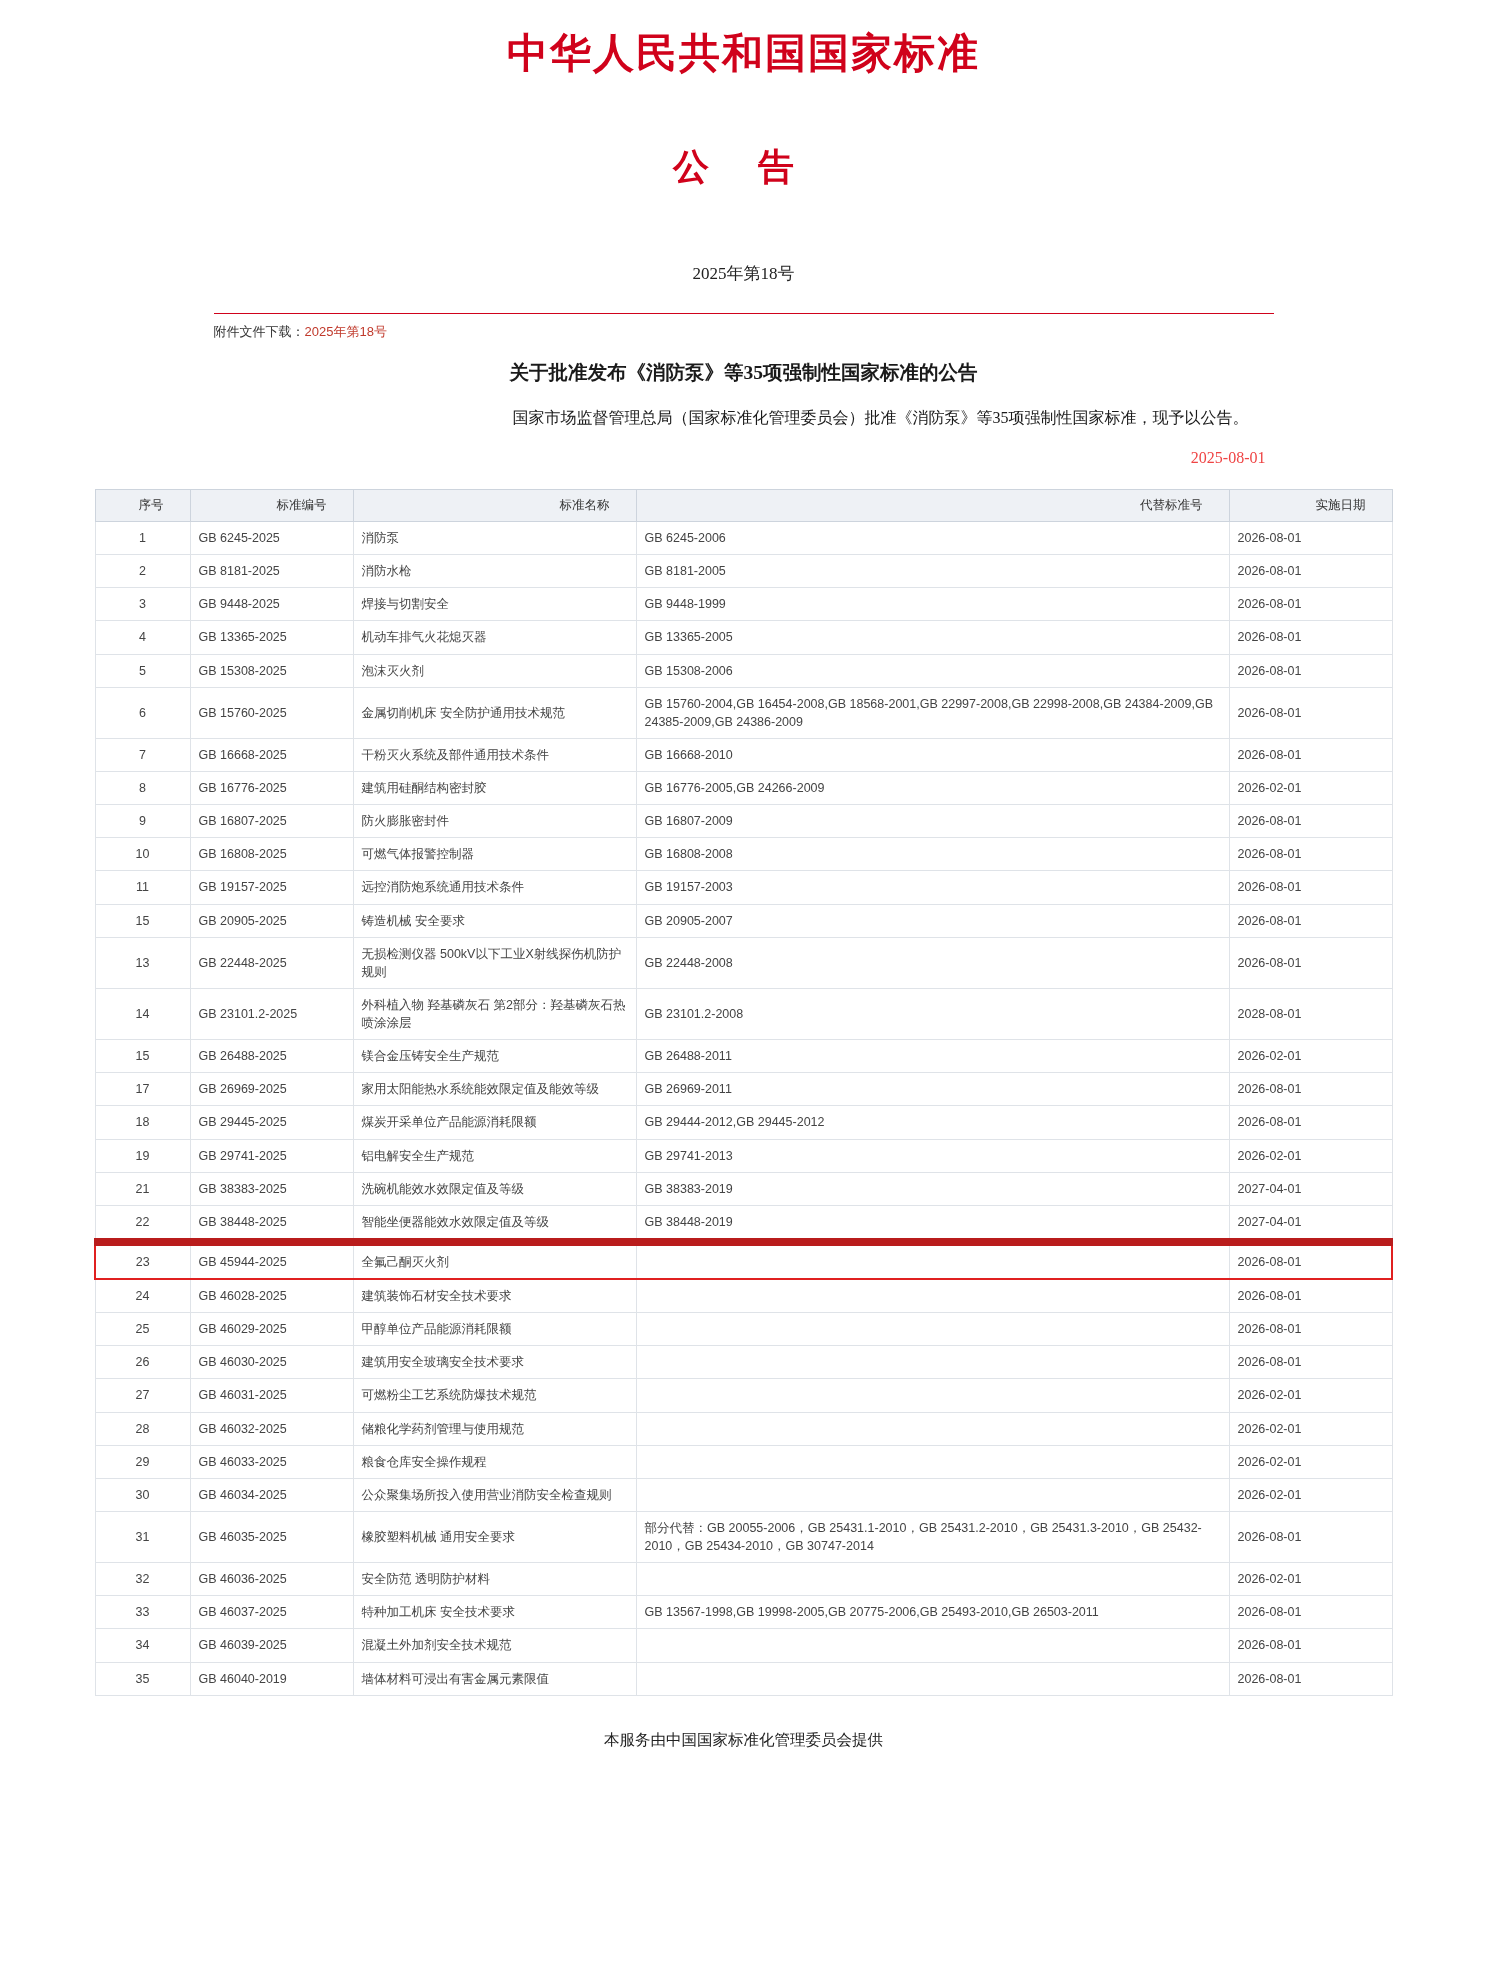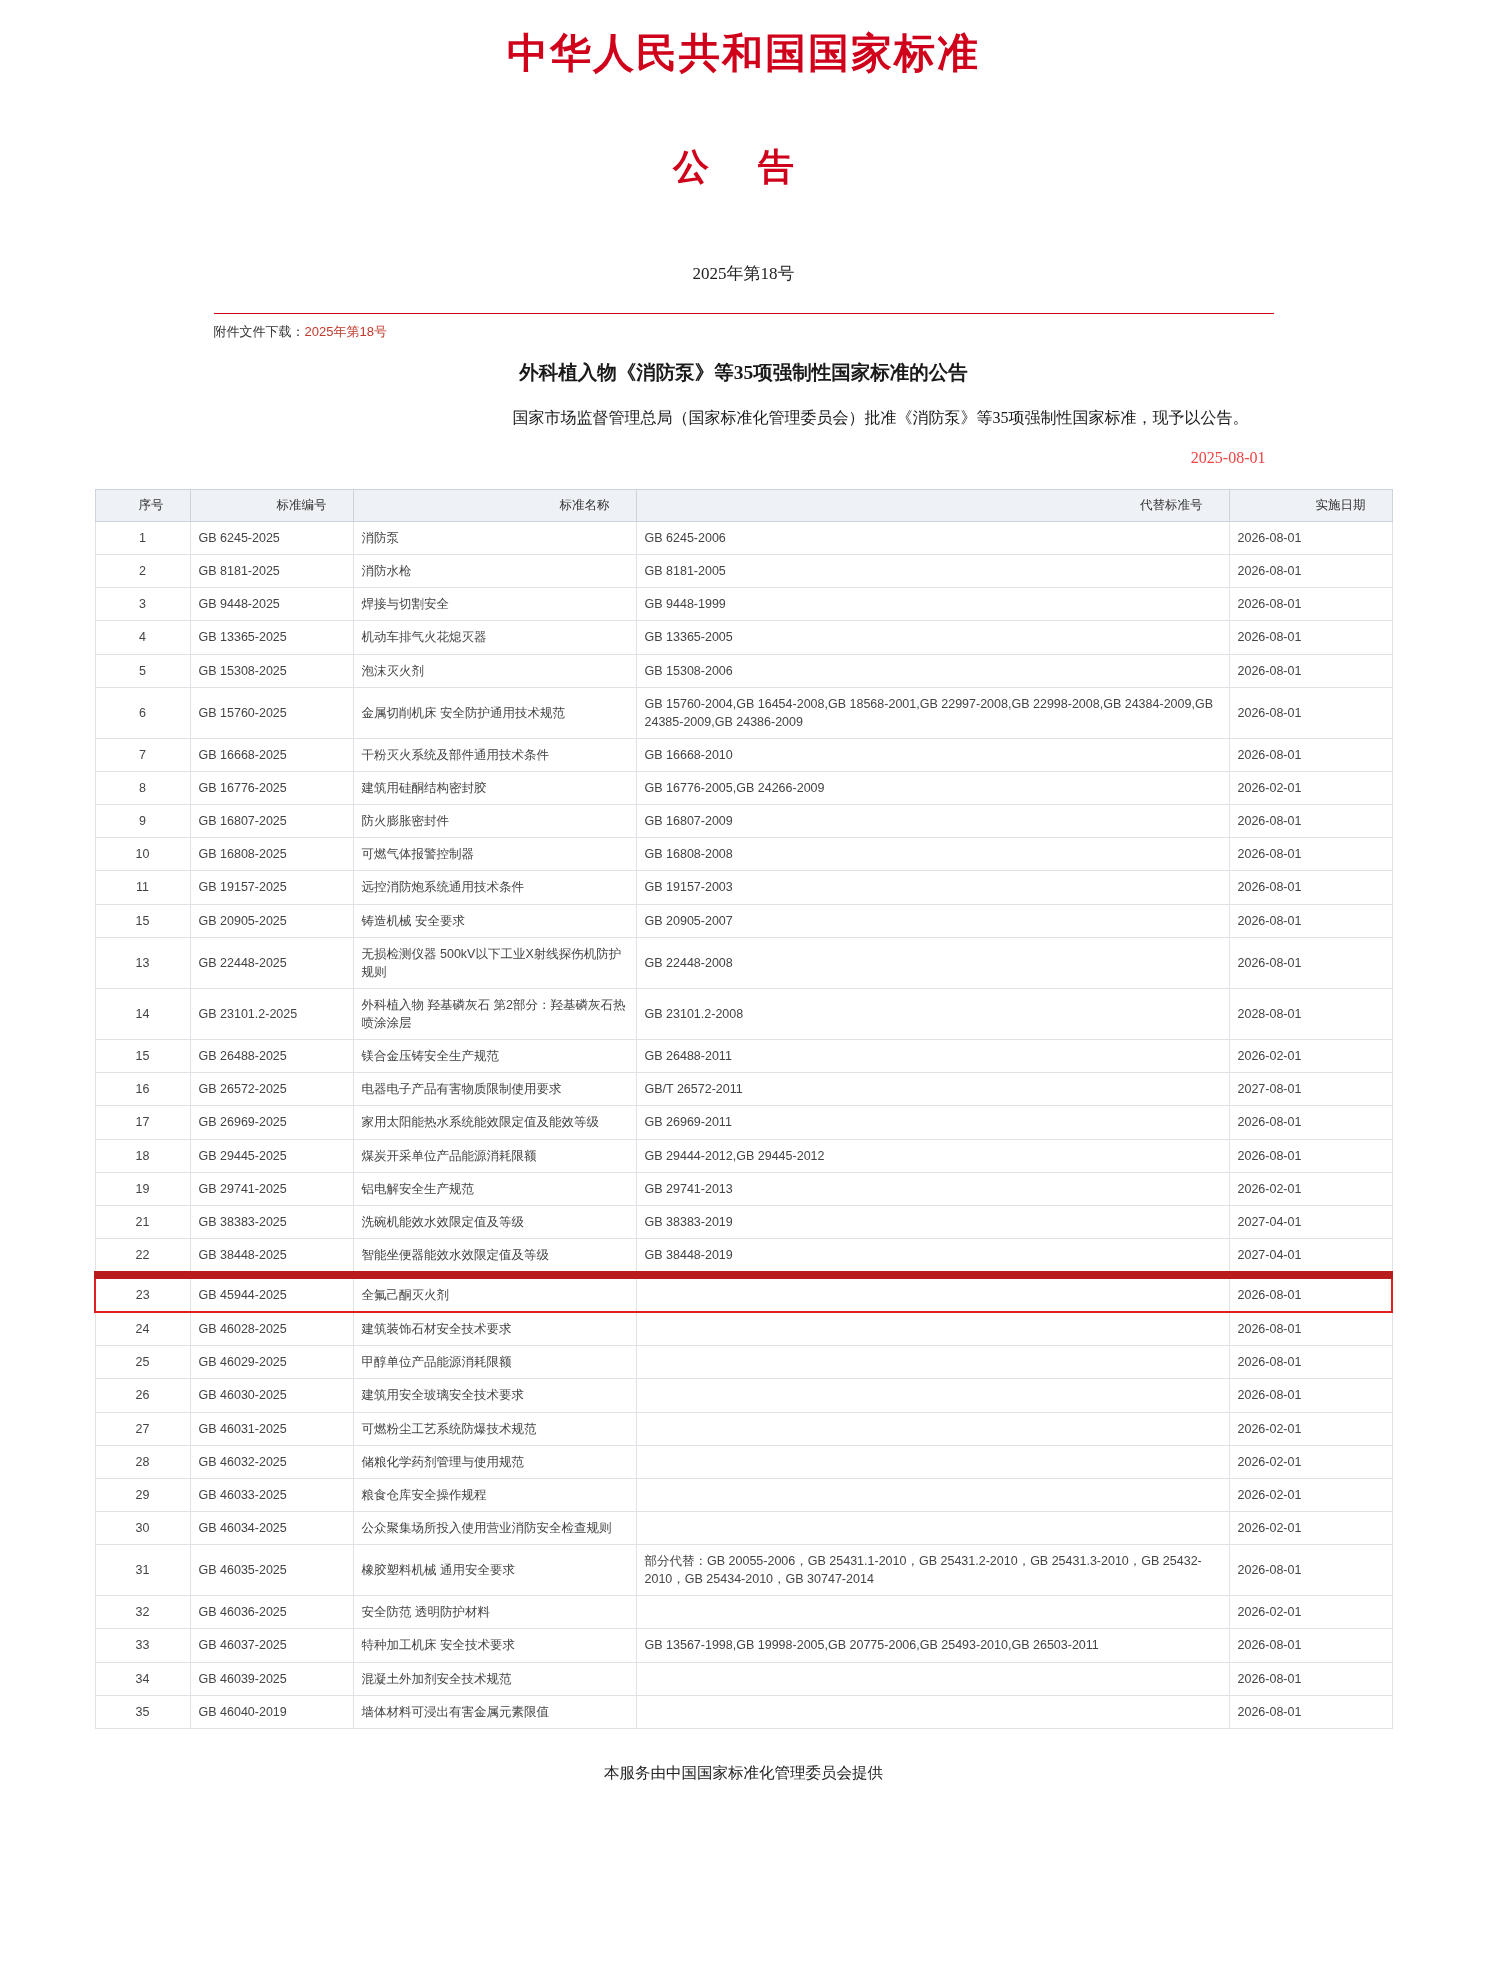--- a/index.html
+++ b/index.html
@@ -154,21 +154,21 @@
   <div class="main-title">中华人民共和国国家标准</div>
   <div class="sub-title">公  告</div>
   <div class="issue-no">2025年第18号</div>
 
   <div class="rule"></div>
 
   <div class="attach-row">
     <span>附件文件下载：</span><a class="link" href="#">2025年第18号</a>
   </div>
 
-  <div class="doc-title">外科植入物《消防泵》等35项强制性国家标准的公告</div>
+  <div class="doc-title">关于批准发布《消防泵》等35项强制性国家标准的公告</div>
   <div class="doc-body">国家市场监督管理总局（国家标准化管理委员会）批准《消防泵》等35项强制性国家标准，现予以公告。</div>
   <div class="sig-date">2025-08-01</div>
 
   <table class="std-table">
     <thead>
       <tr>
         <th class="c-no">序号</th>
         <th class="c-code">标准编号</th>
         <th class="c-name">标准名称</th>
         <th class="c-repl">代替标准号</th>
@@ -275,27 +275,20 @@
           <td class="c-date">2028-08-01</td>
         </tr>
         <tr>
           <td class="c-no">15</td>
           <td class="c-code">GB 26488-2025</td>
           <td class="c-name">镁合金压铸安全生产规范</td>
           <td class="c-repl">GB 26488-2011</td>
           <td class="c-date">2026-02-01</td>
         </tr>
         <tr>
-          <td class="c-no">16</td>
-          <td class="c-code">GB 26572-2025</td>
-          <td class="c-name">电器电子产品有害物质限制使用要求</td>
-          <td class="c-repl">GB/T 26572-2011</td>
-          <td class="c-date">2027-08-01</td>
-        </tr>
-        <tr>
           <td class="c-no">17</td>
           <td class="c-code">GB 26969-2025</td>
           <td class="c-name">家用太阳能热水系统能效限定值及能效等级</td>
           <td class="c-repl">GB 26969-2011</td>
           <td class="c-date">2026-08-01</td>
         </tr>
         <tr>
           <td class="c-no">18</td>
           <td class="c-code">GB 29445-2025</td>
           <td class="c-name">煤炭开采单位产品能源消耗限额</td>

